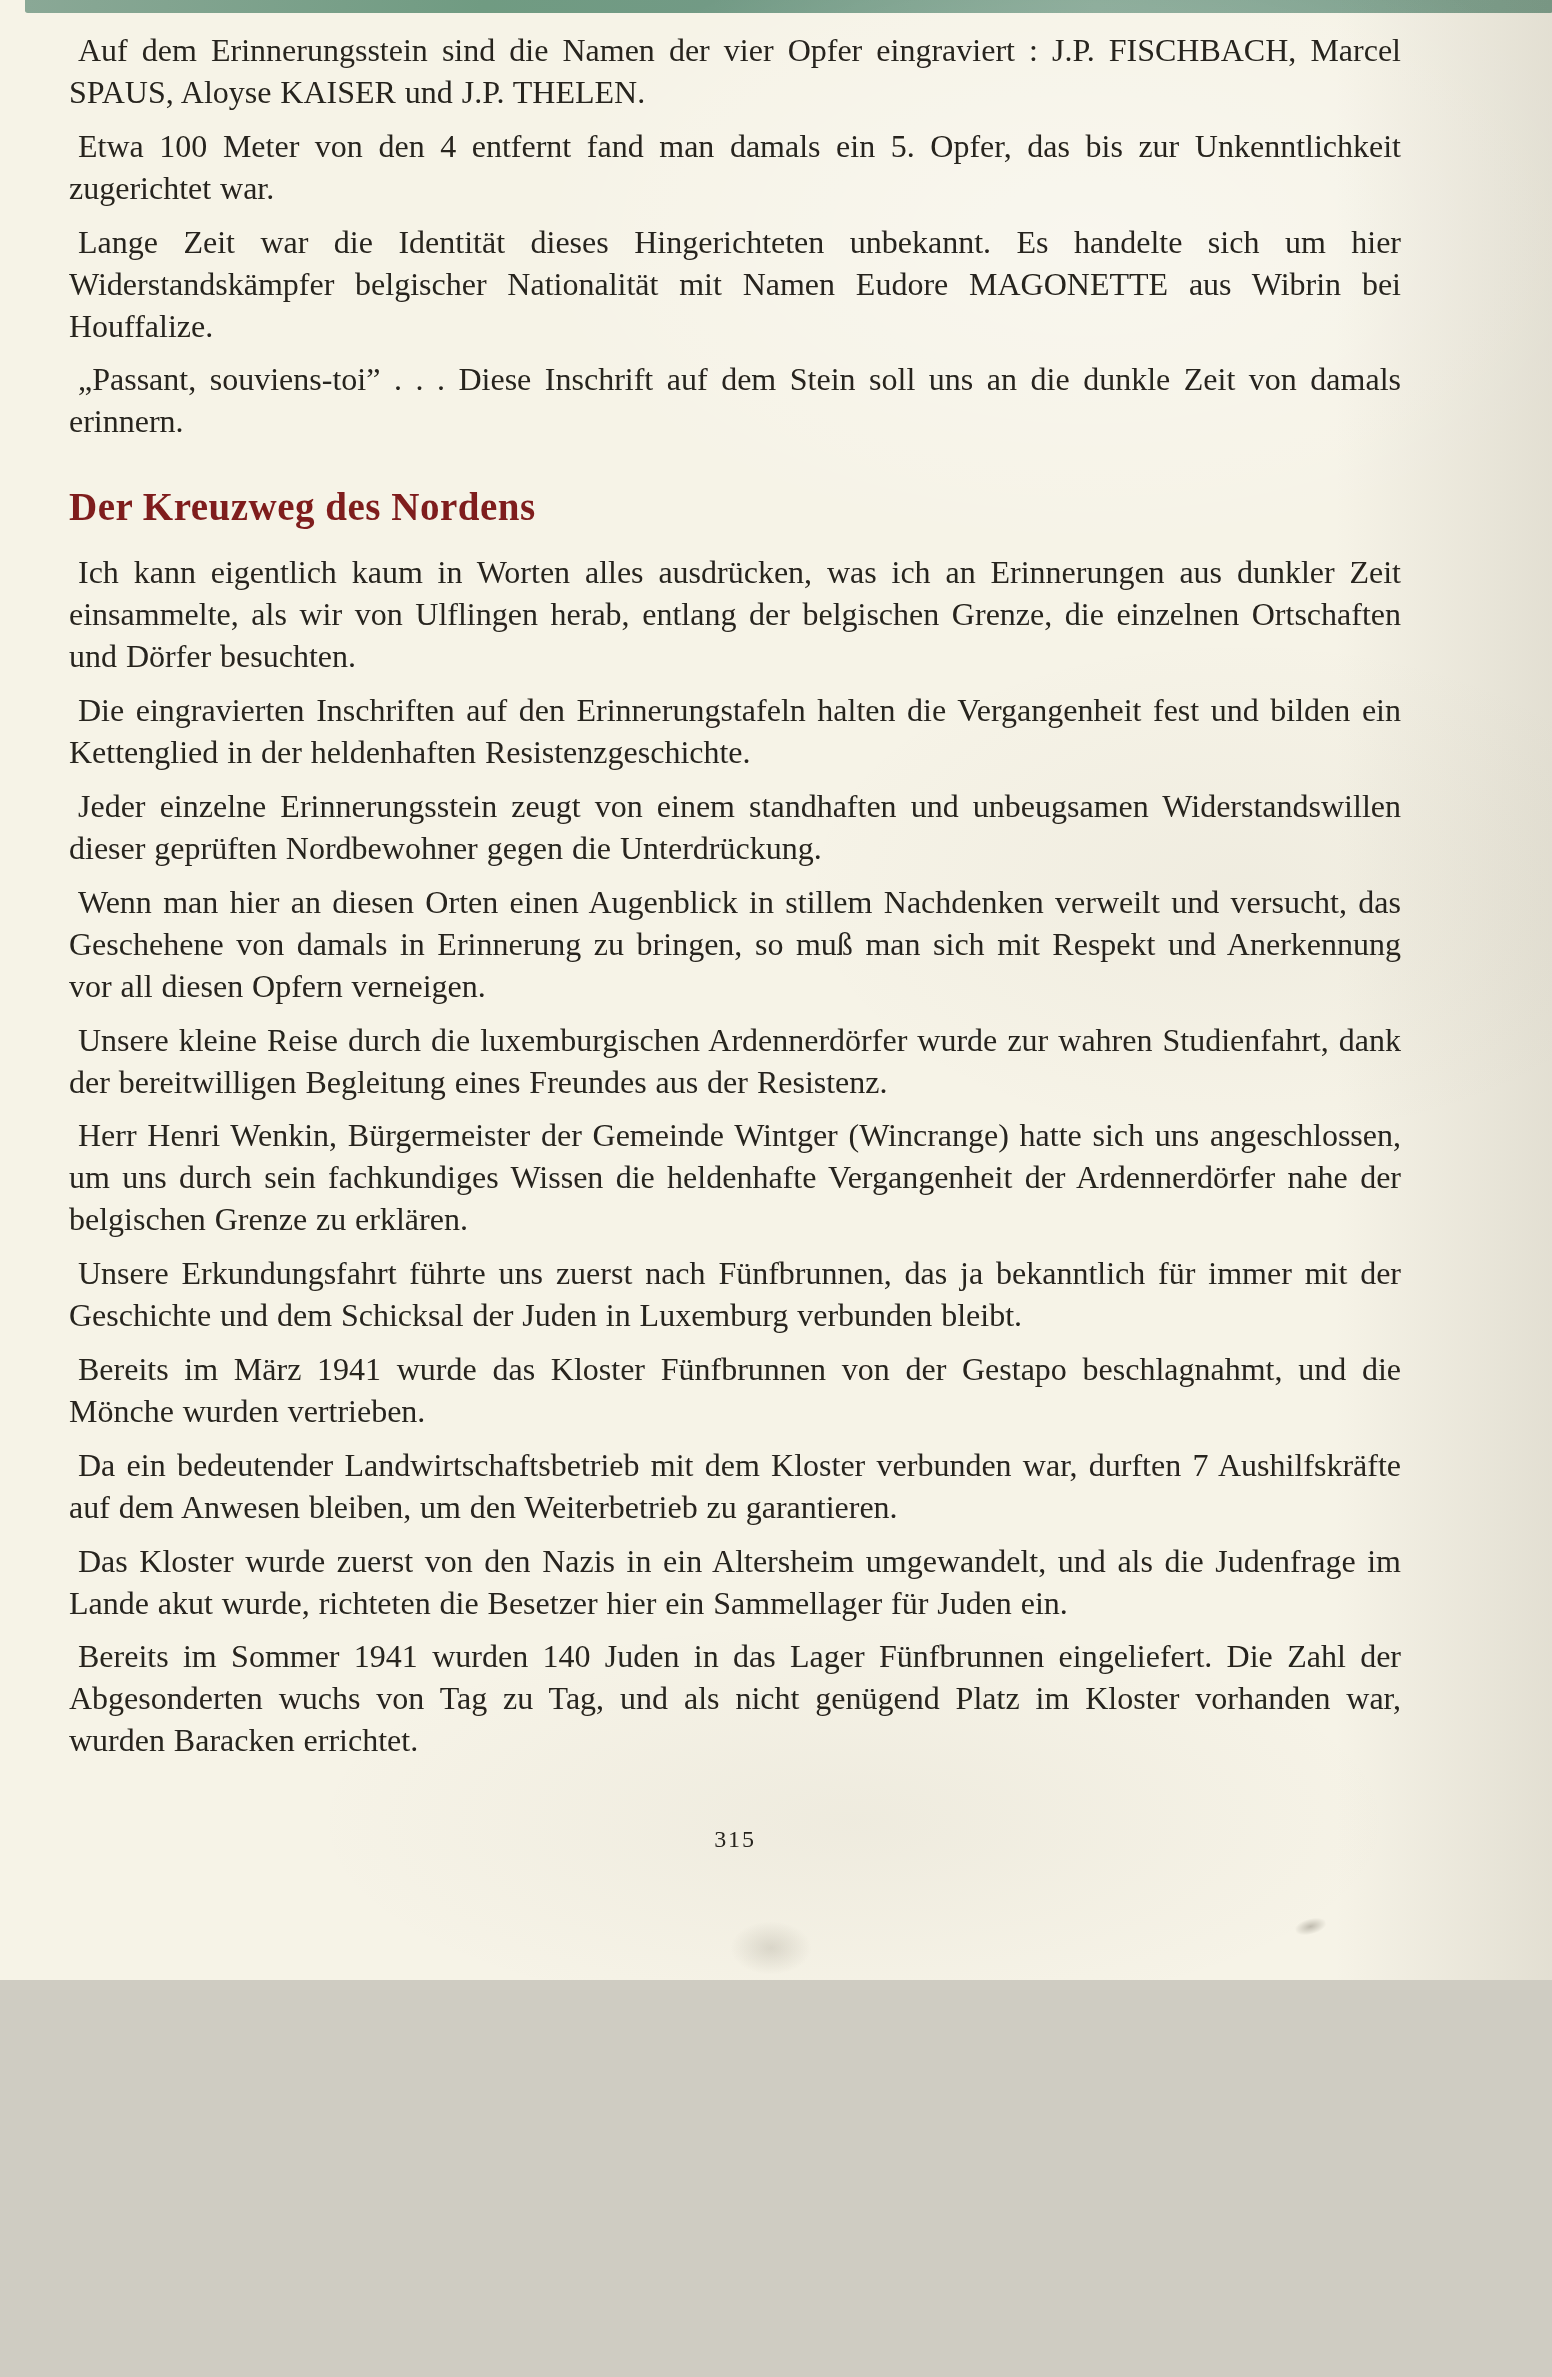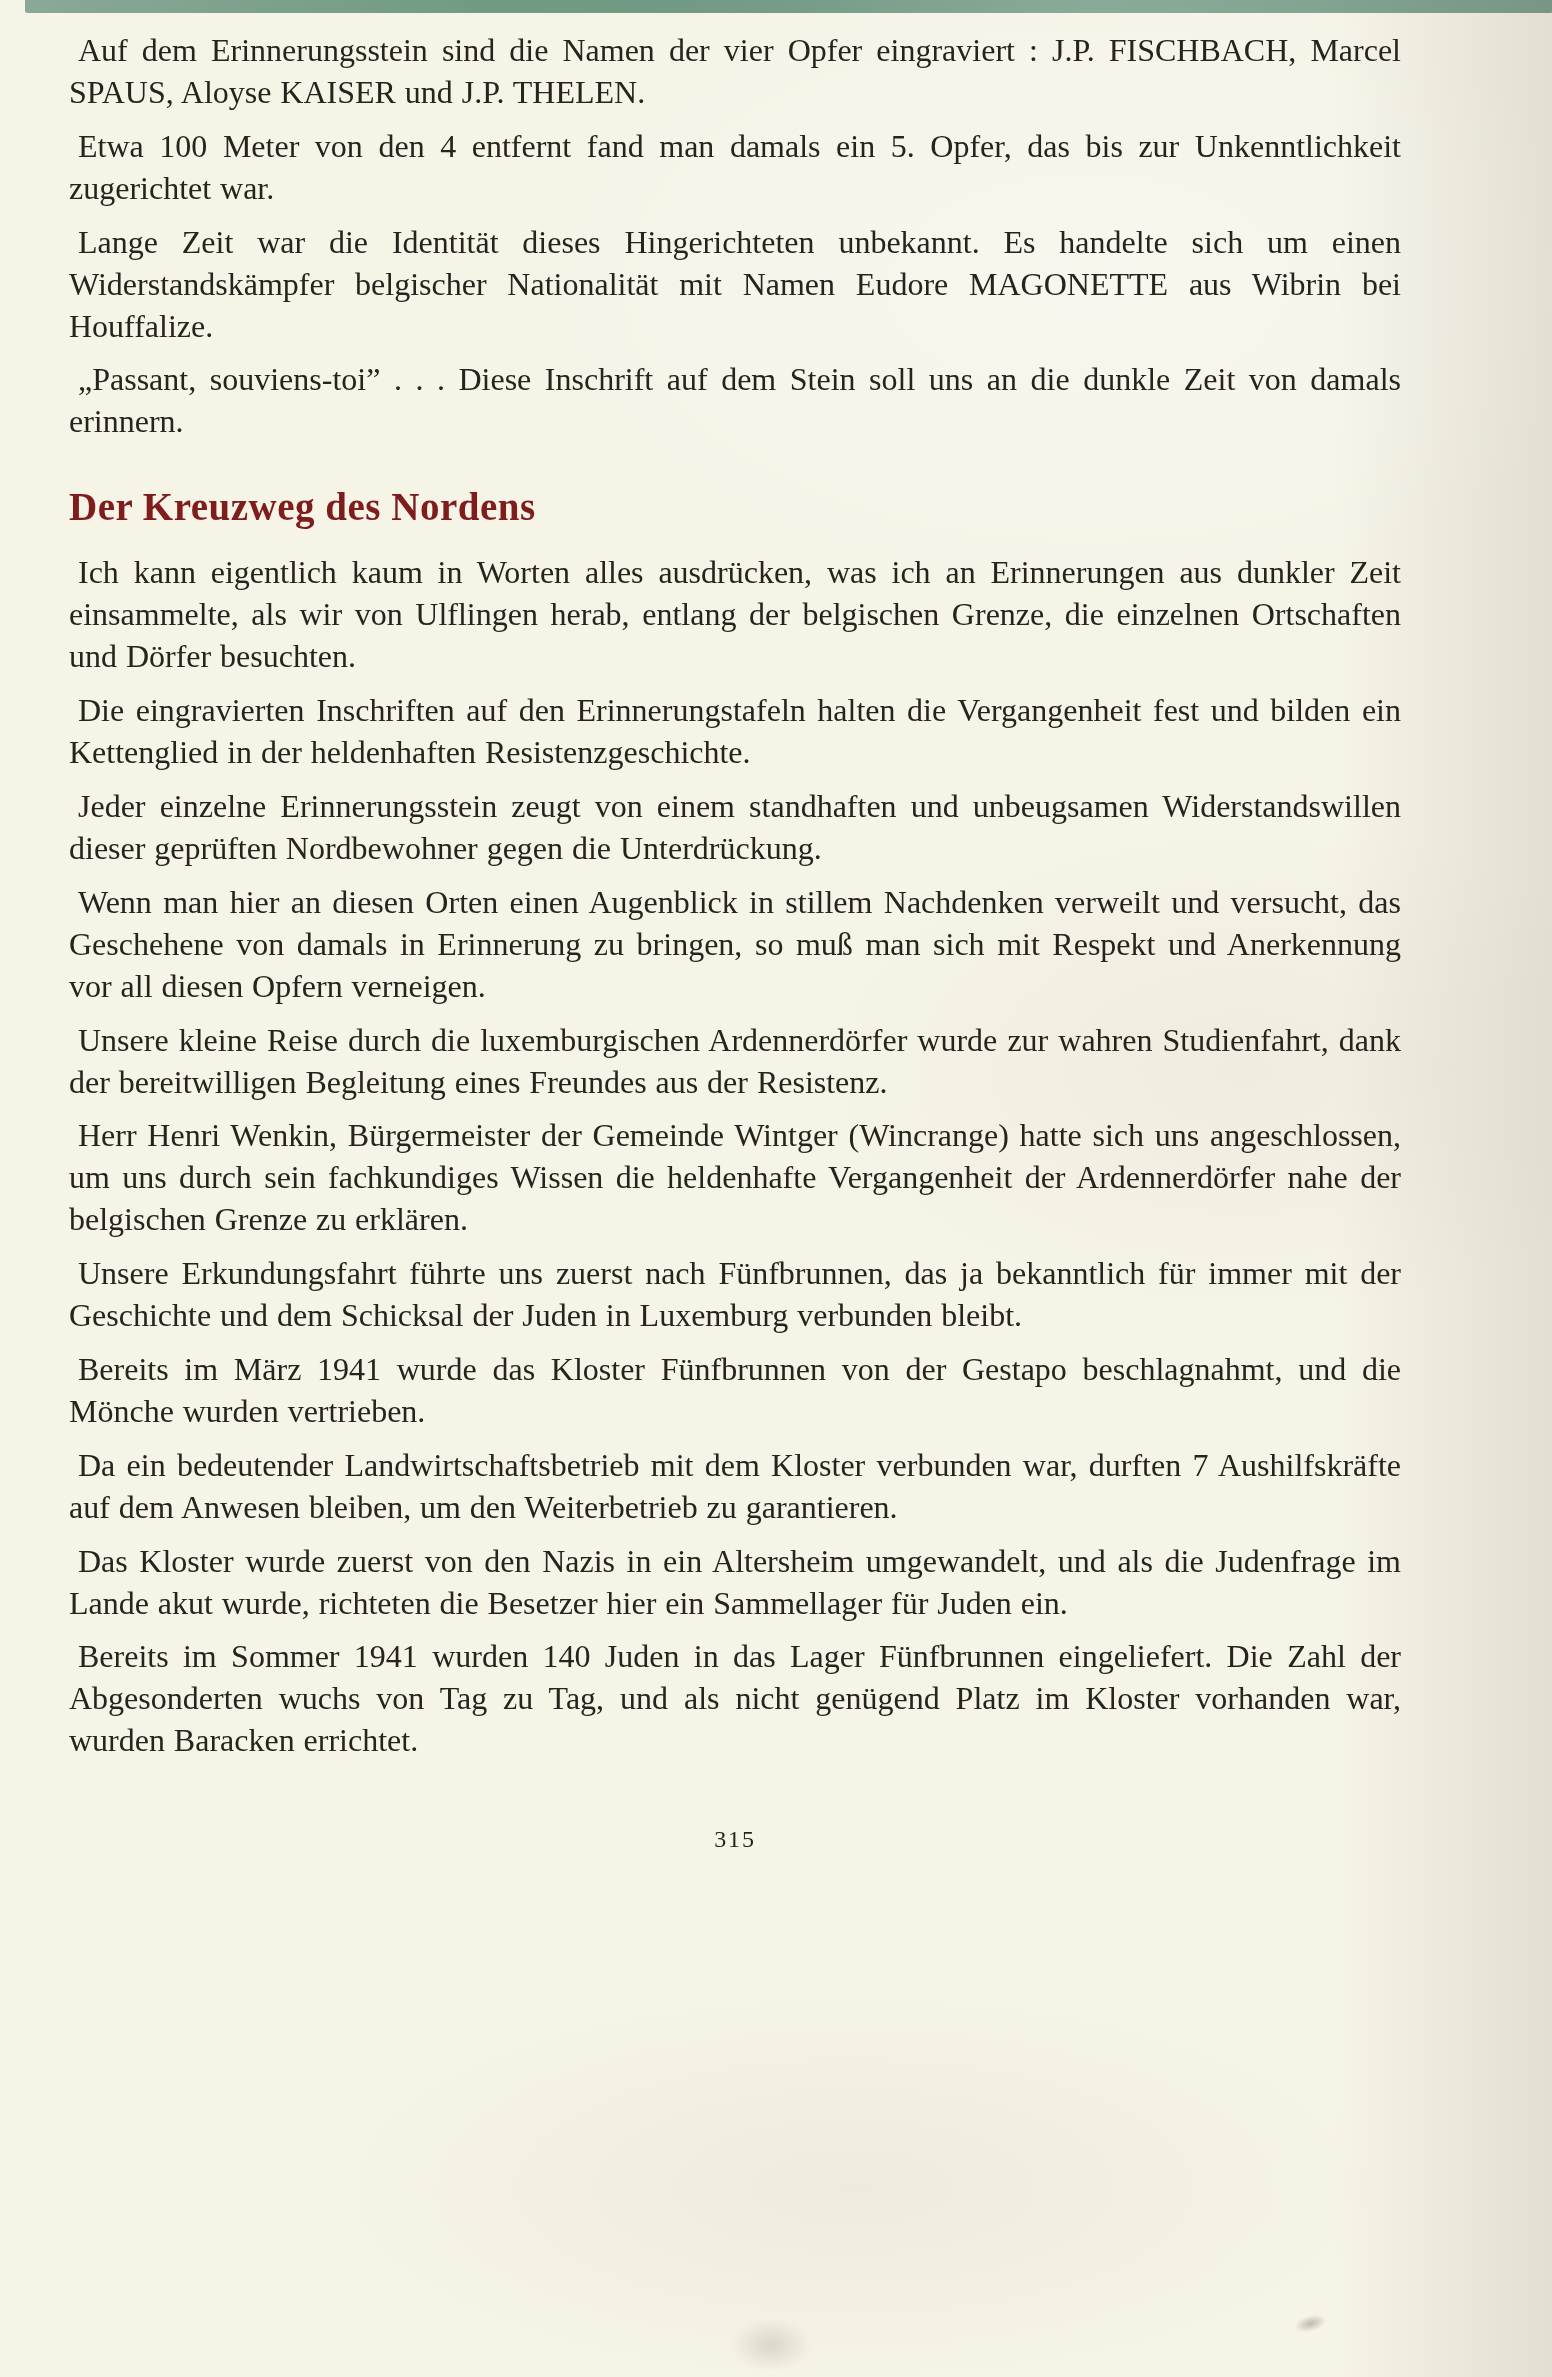--- a/index.html
+++ b/index.html
@@ -3,21 +3,21 @@
 <meta charset="utf-8">
 <style>
   html, body {
     margin: 0;
     padding: 0;
     background: #cfccc2;
   }
   .page {
     position: relative;
     width: 1553px;
-    height: 2377px;
+    height: 1980px;
     margin: 0 auto;
     background: #f6f3e7;
     font-family: "Liberation Serif", "DejaVu Serif", serif;
     color: #27241e;
     overflow: hidden;
   }
   
   .shade-right {
     position: absolute;
     top: 0; right: 0;
@@ -95,21 +95,21 @@
 <div class="page">
 
   <div class="scan-strip"></div>
   <div class="shade-soft"></div>
   <div class="shade-right"></div>
 
   <div class="content">
 
     <p>Auf dem Erinnerungsstein sind die Namen der vier Opfer eingraviert : J.P. FISCHBACH, Marcel SPAUS, Aloyse KAISER und J.P. THELEN.</p>
     <p>Etwa 100 Meter von den 4 entfernt fand man damals ein 5. Opfer, das bis zur Unkenntlichkeit zugerichtet war.</p>
-    <p>Lange Zeit war die Identität dieses Hingerichteten unbekannt. Es handelte sich um einen Widerstandskämpfer belgischer Nationalität mit Namen Eudore MAGONETTE aus Wibrin bei Houffalize.</p>
+    <p>Lange Zeit war die Identität dieses Hingerichteten unbekannt. Es handelte sich um hier Widerstandskämpfer belgischer Nationalität mit Namen Eudore MAGONETTE aus Wibrin bei Houffalize.</p>
     <p>„Passant, souviens-toi” . . . Diese Inschrift auf dem Stein soll uns an die dunkle Zeit von damals erinnern.</p>
 
     <h2 class="section-heading">Der Kreuzweg des Nordens</h2>
 
     <p>Ich kann eigentlich kaum in Worten alles ausdrücken, was ich an Erinnerungen aus dunkler Zeit einsammelte, als wir von Ulflingen herab, entlang der belgischen Grenze, die einzelnen Ortschaften und Dörfer besuchten.</p>
     <p>Die eingravierten Inschriften auf den Erinnerungstafeln halten die Vergangenheit fest und bilden ein Kettenglied in der heldenhaften Resistenzgeschichte.</p>
     <p>Jeder einzelne Erinnerungsstein zeugt von einem standhaften und unbeugsamen Widerstandswillen dieser geprüften Nordbewohner gegen die Unterdrückung.</p>
     <p>Wenn man hier an diesen Orten einen Augenblick in stillem Nachdenken verweilt und versucht, das Geschehene von damals in Erinnerung zu bringen, so muß man sich mit Respekt und Anerkennung vor all diesen Opfern verneigen.</p>
     <p>Unsere kleine Reise durch die luxemburgischen Ardennerdörfer wurde zur wahren Studienfahrt, dank der bereitwilligen Begleitung eines Freundes aus der Resistenz.</p>
     <p>Herr Henri Wenkin, Bürgermeister der Gemeinde Wintger (Wincrange) hatte sich uns angeschlossen, um uns durch sein fachkundiges Wissen die heldenhafte Vergangenheit der Ardennerdörfer nahe der belgischen Grenze zu erklären.</p>

